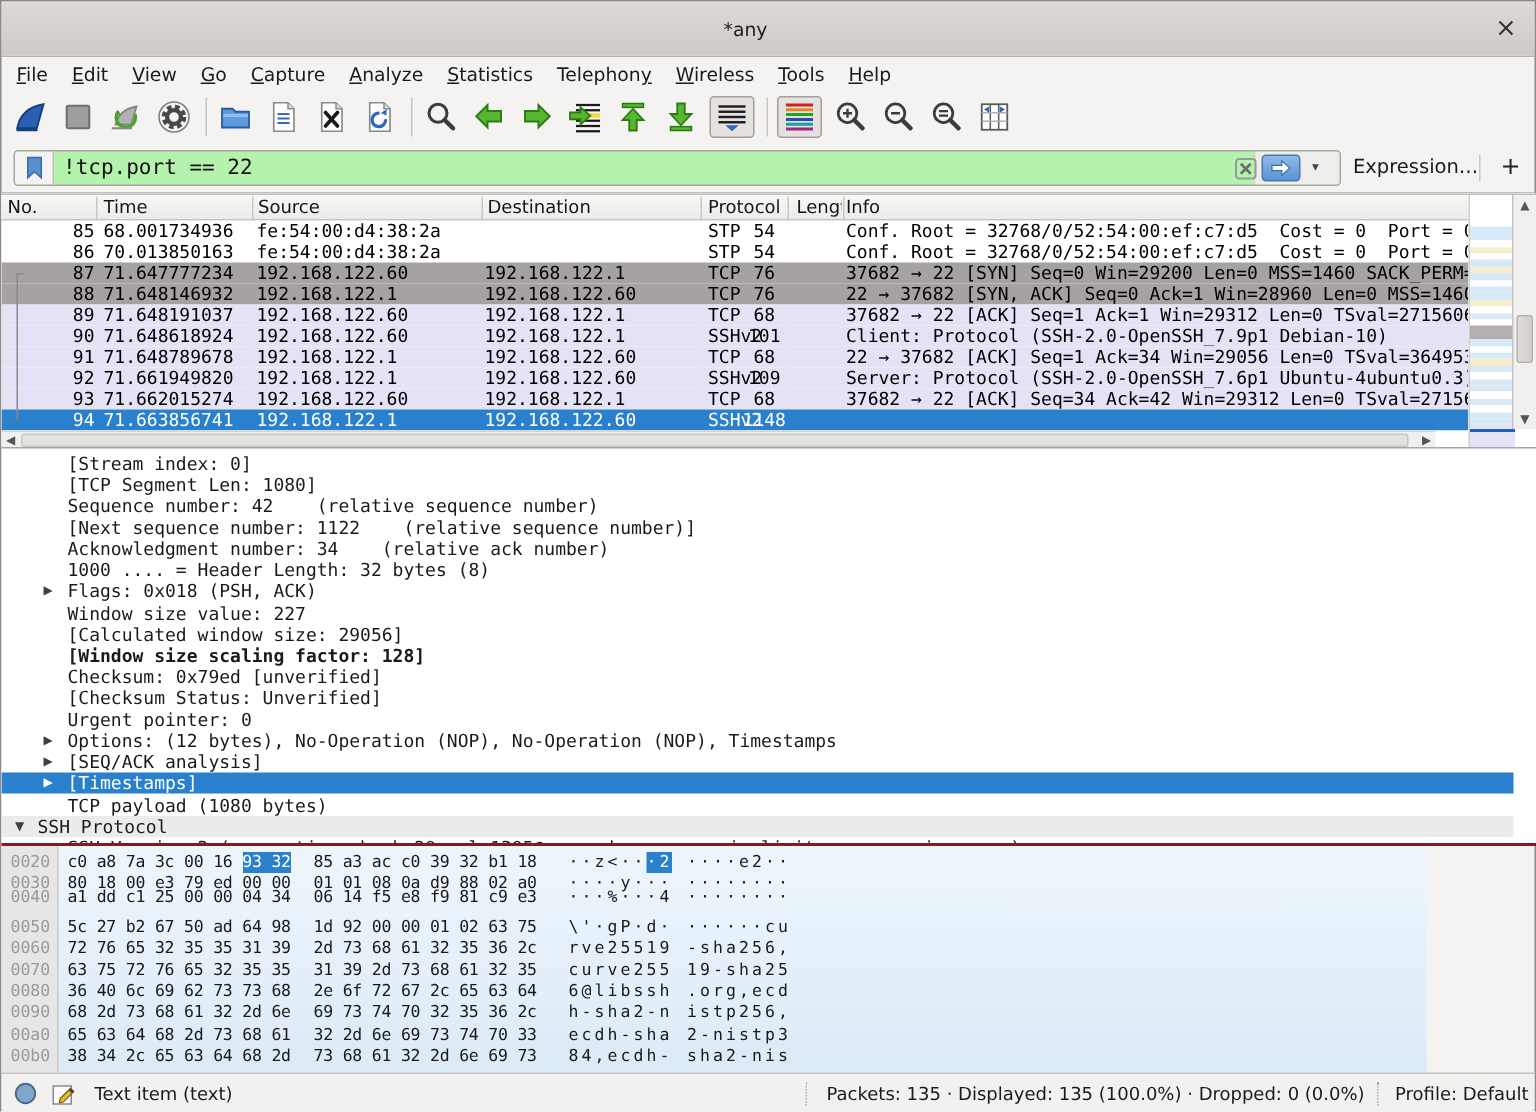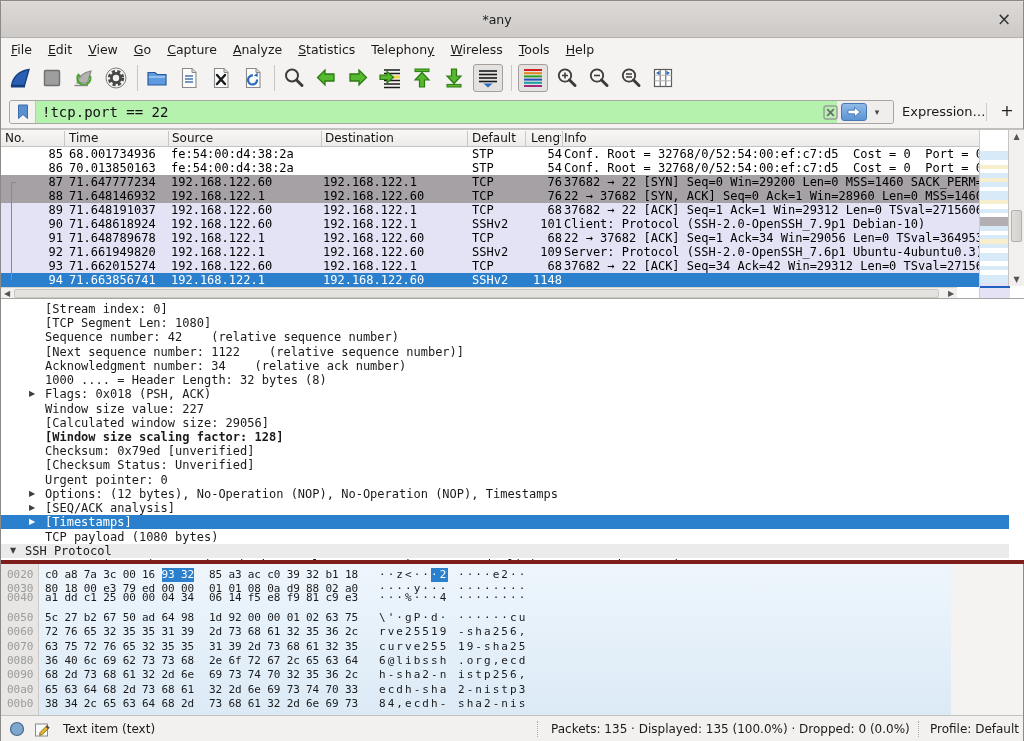--- a/index.html
+++ b/index.html
@@ -37,34 +37,34 @@
 .prow span{position:absolute;top:0;height:14px;line-height:14px;white-space:pre;overflow:hidden}
 .prow.white{background:#fff;color:#000}
 .prow.gray{background:#a5a1a5;color:#000}
 .prow.lav{background:#e4e3f6;color:#000}
 .prow.sel{background:#2a80cc;color:#fff}
 .c-no{left:0;width:62px;text-align:right}
 .c-time{left:68px;width:97px}
 .c-src{left:170px;width:149px}
 .c-dst{left:322px;width:143px}
 .c-proto{left:471px;width:50px}
-.c-len{left:528px;width:33px;text-align:right}
+.c-len{left:492px;width:33px;text-align:center}
 .c-info{left:563px;width:415px}
 .cdiv{position:absolute;top:0;width:1px;height:140px;background:rgba(90,90,90,.22)}
 .bracket{position:absolute;background:#8a8a8a}
 .minimap{position:absolute;left:978px;top:0;width:30px;height:169px;background:#fff;border-left:1px solid #d0cecb}
 .mm-stripe{position:absolute;left:0;width:30px}
 .vsb{position:absolute;width:16px;background:#f1f0ee;border-left:1px solid #c6c4c1}
 .vsb .arr{position:absolute;left:0;width:15px;height:13px;text-align:center;font-size:8px;color:#555;line-height:13px}
 .vsb .thumb{position:absolute;left:2px;width:11px;background:linear-gradient(90deg,#dfddda,#d2cfcc);border:1px solid #b2b0ad;border-radius:2px}
 .hsb{position:absolute;left:0;top:157px;width:956px;height:12px;background:#f1f0ee;border-top:1px solid #d5d3d0}
 .hsb .arr{position:absolute;top:0;width:12px;height:11px;text-align:center;font-size:8px;color:#555;line-height:11px}
 .hsb .thumb{position:absolute;top:1px;height:9px;background:#e4e2df;border:1px solid #c9c7c4;border-radius:2px}
 
-.details{position:absolute;left:0;top:297px;width:1024px;height:266px;background:#fff;border-top:1px solid #a8a6a3;border-bottom:4px solid #7f1d1d;overflow:hidden;font-family:"DejaVu Sans Mono",monospace}
+.details{position:absolute;left:0;top:297px;width:1024px;height:266px;background:#fff;border-top:1px solid #a8a6a3;border-bottom:2px solid #7f1d1d;overflow:hidden;font-family:"DejaVu Sans Mono",monospace}
 .drow{position:absolute;left:0;width:1008px;height:14.2px;line-height:14.2px;white-space:pre}
 .drow .arr{position:absolute;top:0;font-size:8px;color:#3f3f3f;font-family:"DejaVu Sans",sans-serif}
 .drow .txt{position:absolute;top:0;white-space:pre}
 .drow.sel{background:#2a80cc;color:#fff}
 .drow.sel .arr{color:#fff}
 .drow.shade{background:#ebebeb}
 
 .hexpane{position:absolute;left:0;top:563px;width:950px;height:151px;background:linear-gradient(#eef6fc,#dceaf6);overflow:hidden;font-family:"DejaVu Sans Mono",monospace;font-size:11px}
 .hexoffcol{position:absolute;left:0;top:0;width:38px;height:151px;background:#e7e6e5;border-right:1px solid #cccac8}
 .hrow{position:absolute;left:0;width:1008px;height:14.35px;line-height:14.35px}
@@ -291,21 +291,21 @@
     <div class="fsep"></div>
     <div class="fplus">+</div>
   </div>
 
   <div class="plist">
     <div class="phead">
         <span class="hcell" style="left: 4px; width: 58px;">No.</span>
         <span class="hcell" style="left: 68px; width: 97px;">Time</span>
         <span class="hcell" style="left: 171px; width: 147px;">Source</span>
         <span class="hcell" style="left: 324px; width: 140px;">Destination</span>
-        <span class="hcell" style="left: 471px; width: 52px;">Default</span>
+        <span class="hcell" style="left: 471px; width: 52px;">Protocol</span>
         <span class="hcell" style="left: 530px; width: 30px;">Length</span>
         <span class="hcell" style="left: 563px; width: 410px;">Info</span>
         <div class="hdiv" style="left: 63px;"></div>
         <div class="hdiv" style="left: 167px;"></div>
         <div class="hdiv" style="left: 320px;"></div>
         <div class="hdiv" style="left: 466px;"></div>
         <div class="hdiv" style="left: 524px;"></div>
         <div class="hdiv" style="left: 561px;"></div>
       </div>
     <div class="prows">

